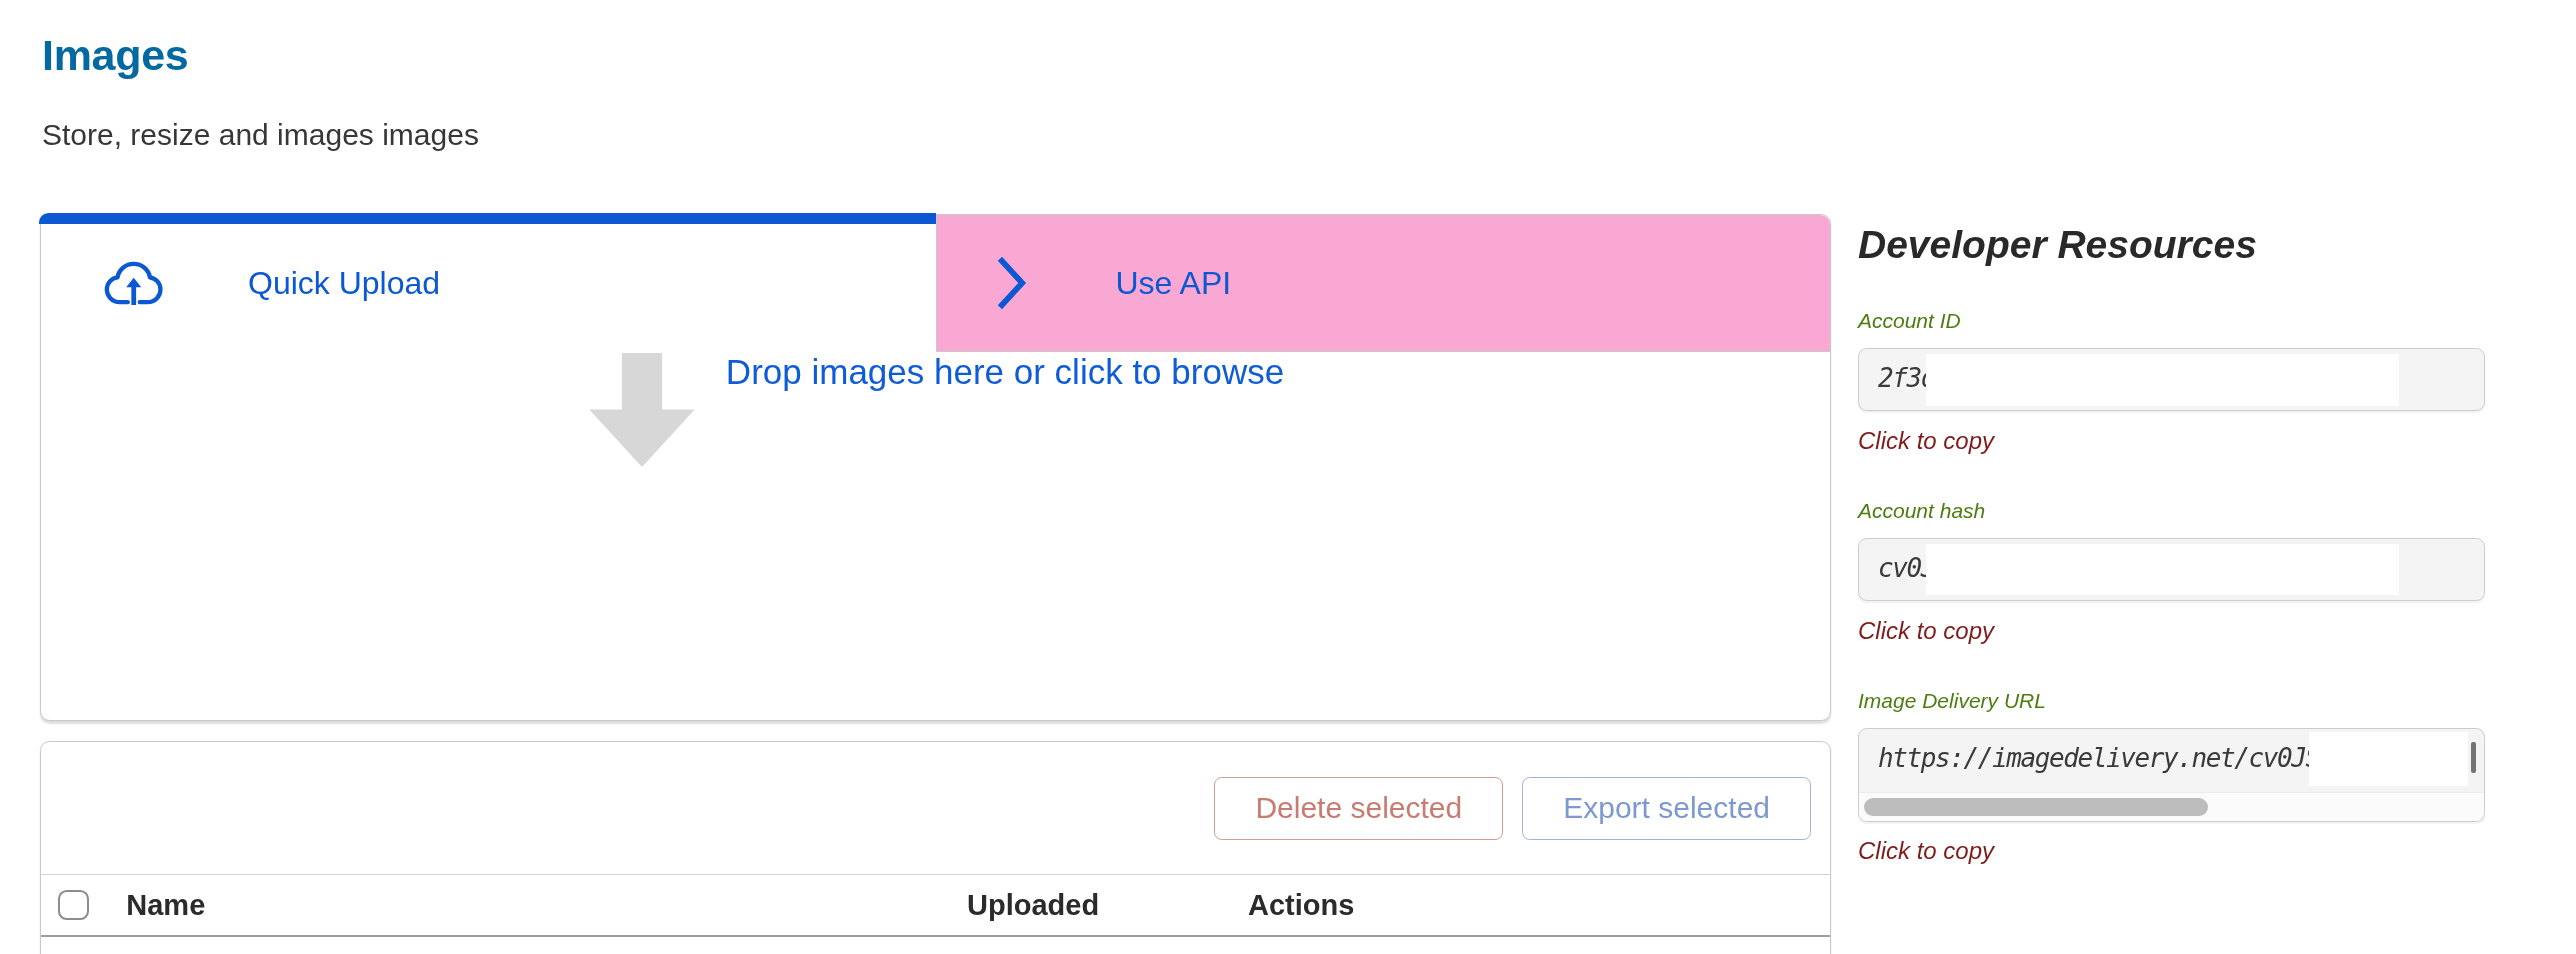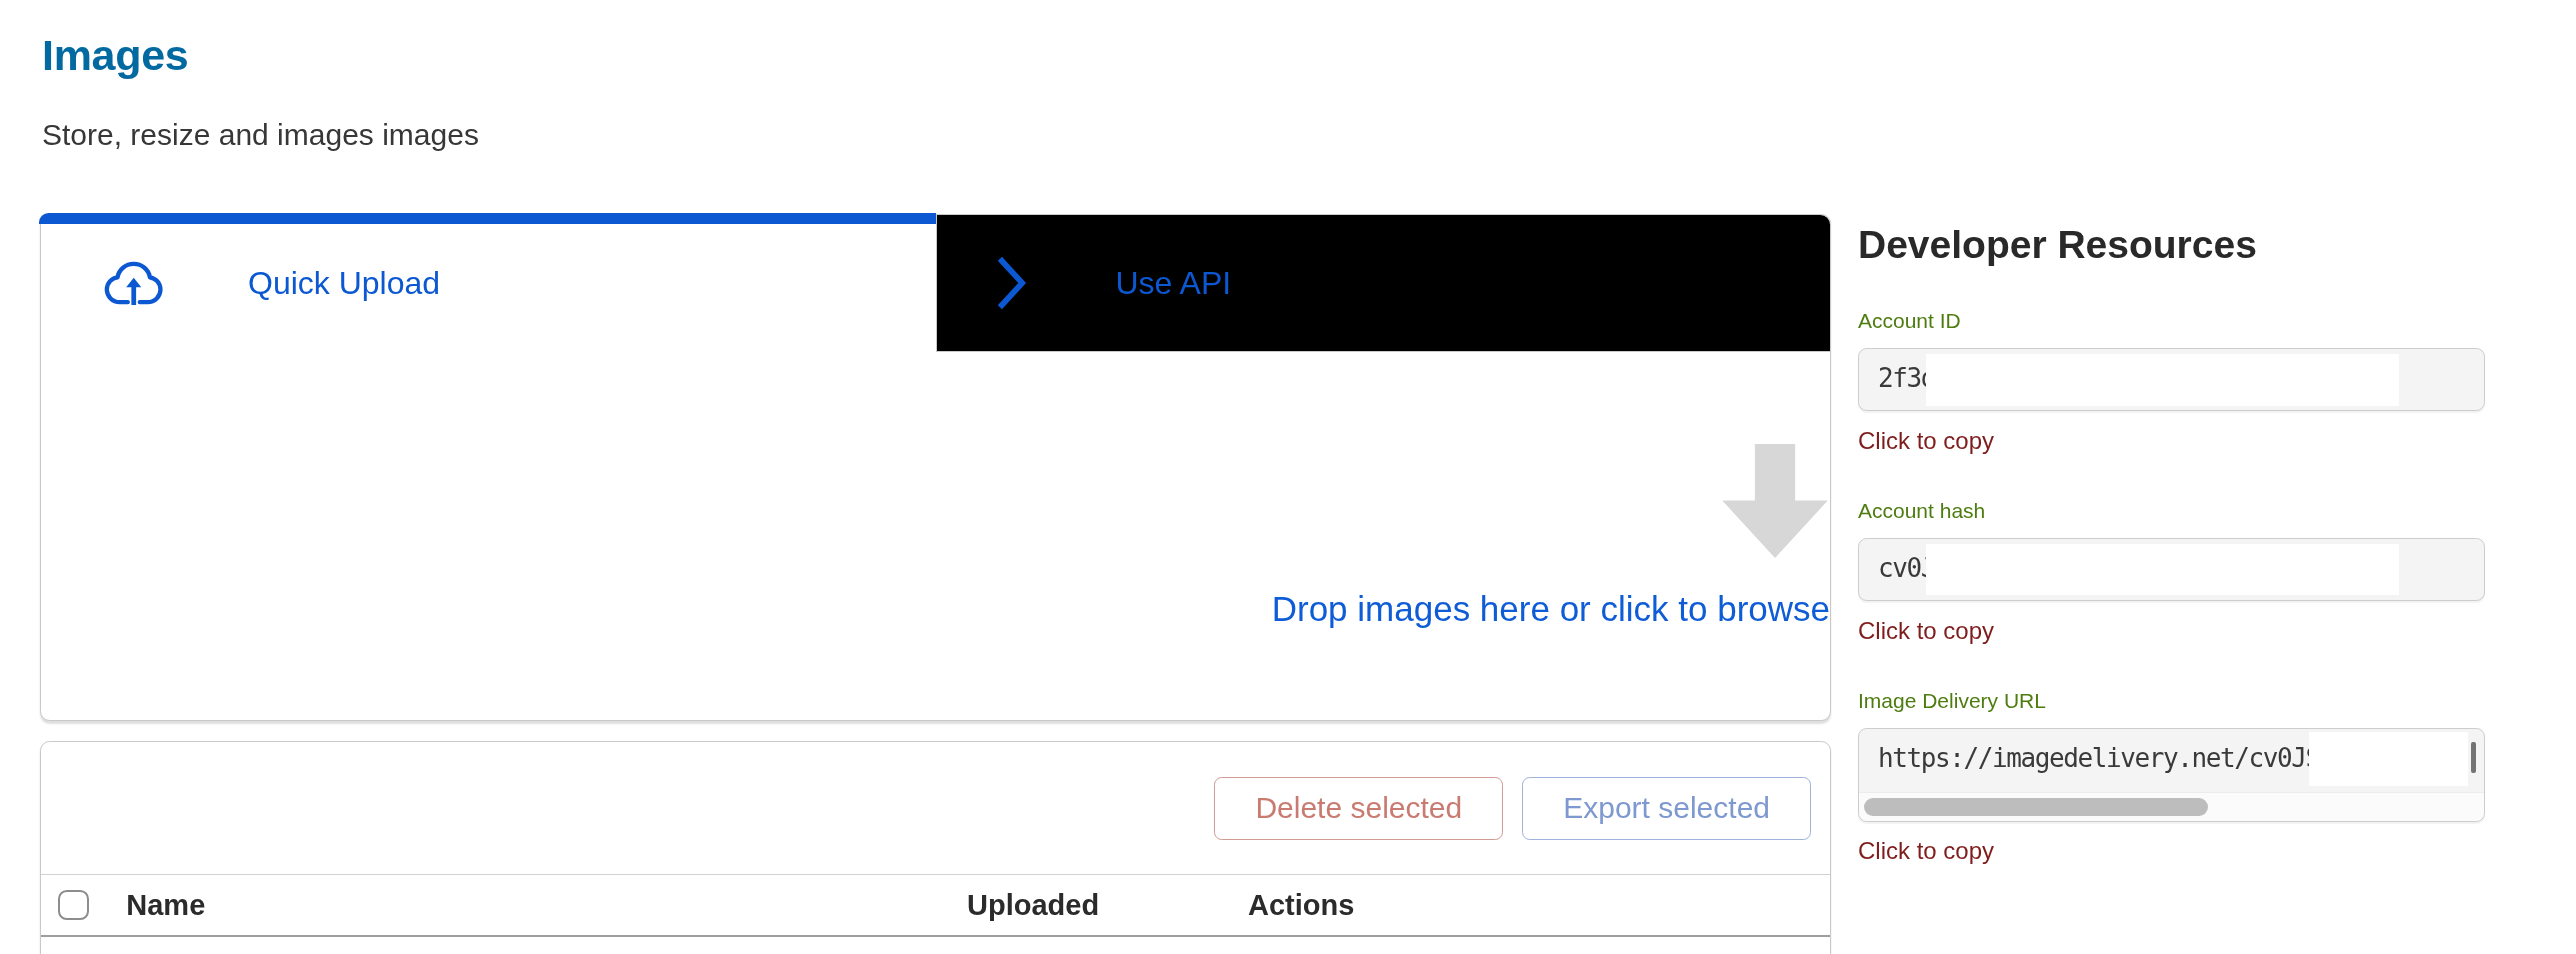--- a/index.html
+++ b/index.html
@@ -22,27 +22,27 @@
   }
   .tabs { display:flex; height:137px; position:relative; }
   .tab { flex:1 1 50%; display:flex; align-items:center; cursor:pointer; }
   .tab-active { padding-left:62px; gap:38px; position:relative; }
   .tab-active::before {
     content:""; position:absolute; top:-1.9px; left:-1.9px; right:0; height:10.6px;
     background:#0b58d2; border-top-left-radius:9.6px;
   }
   .tab-inactive {
     border-left:1.9px solid #c9c9c9; border-bottom:1.9px solid #c9c9c9;
-    border-top-right-radius:9.6px; padding-left:58px; gap:44px; background:#000000;
+    border-top-right-radius:9.6px; padding-left:58px; gap:44px; background:#f9a8d4;
   }
   .tab-label { font-size:32px; color:#0b58d2;margin-left:44px; }
 
   .dropzone {
     position:absolute; top:137px; bottom:0; left:0; right:0;
-    display:flex; align-items:flex-end; justify-content:center; gap:29px; cursor:pointer;flex-direction:column;
+    display:flex; align-items:flex-start; justify-content:center; gap:29px; cursor:pointer;
   }
   .dropzone-label { font-size:35px; color:#0f5cd7; }
 
   
   .table-panel {
     position:absolute; left:40px; top:741px; width:1791px; height:269px;
     background:#fff; border:1.9px solid #c9c9c9; border-radius:9.6px;
     box-shadow:0 2.9px 1.9px rgba(0,0,0,.13);
   }
   .toolbar {
@@ -60,21 +60,21 @@
   .checkbox {
     width:31px; height:30px; border:2.9px solid #8d8d8d; border-radius:8.7px;
     margin-left:17.3px; background:#fff; cursor:pointer; flex:0 0 auto;
   }
   .col { font-size:29px; font-weight:700; color:#2b2b2b; }
   .col-name { margin-left:37px; }
   .col-uploaded { position:absolute; left:926px; }
   .col-actions { position:absolute; left:1207px; }
 
   
-  .right-col { position:absolute; left:1858px; top:223px; width:627px; }
+  .right-col { position:absolute; left:1858px; top:223px; width:627px;font-style:italic; }
   .dev-title { font-size:39px; font-weight:700; color:#292929; }
   .field-label { font-size:21px; color:#4d7c0f; margin-top:44px; }
   .field-label.first { margin-top:42px; }
   .copy-box {
     position:relative; margin-top:15.4px; height:63px; background:#f4f4f4;
     border:1.9px solid #cdcdcd; border-radius:8.7px; box-shadow:0 1.9px 1px rgba(0,0,0,.05);
     cursor:pointer; overflow:hidden;
   }
   .copy-value {
     font-family:"DejaVu Sans Mono", monospace; font-size:26px; letter-spacing:-1.4px;

